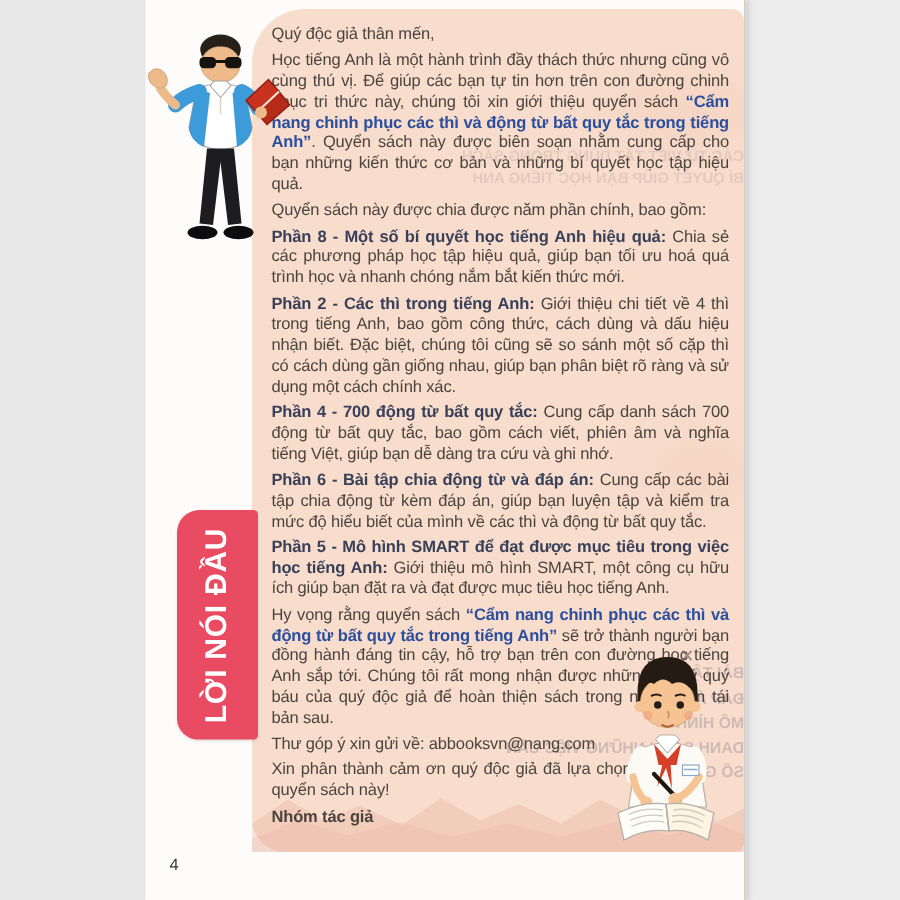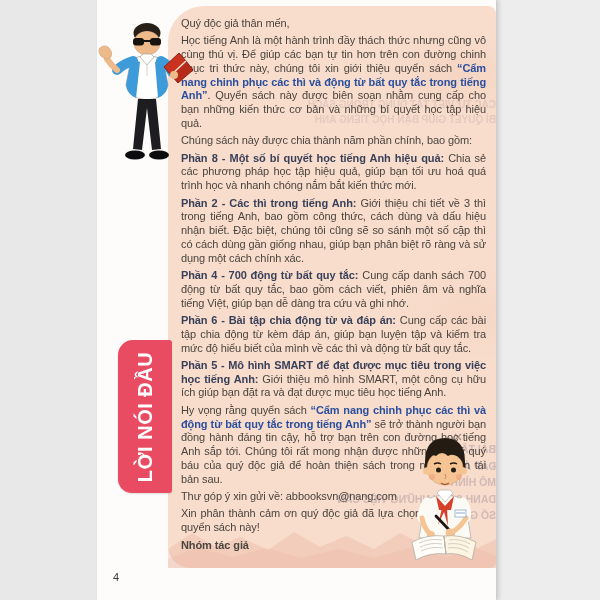--- a/index.html
+++ b/index.html
@@ -77,24 +77,24 @@
   <div>MÔ HÌNH</div>
   <div>DANH SÁCH NHỮNG VIỆC CẦN LÀM</div>
   <div>SỐ GHI</div>
 </div>
 
 <div class="text-col">
   <p>Quý độc giả thân mến,</p>
 
   <p><span>Học tiếng Anh là một hành trình đầy thách thức nhưng cũng vô cùng thú vị. Để giúp các bạn tự tin hơn trên con đường chinh phục tri thức này, chúng tôi xin giới thiệu quyển sách </span><span class="book-title">“Cẩm nang chinh phục các thì và động từ bất quy tắc trong tiếng Anh”</span><span>. Quyển sách này được biên soạn nhằm cung cấp cho bạn những kiến thức cơ bản và những bí quyết học tập hiệu quả.</span></p>
 
-  <p>Chúng sách này được chia thành năm phần chính, bao gồm:</p>
+  <p>Quyển sách này được chia được năm phần chính, bao gồm:</p>
 
   <p><b class="part-label">Phần 8 - Một số bí quyết học tiếng Anh hiệu quả:</b> <span>Chia sẻ các phương pháp học tập hiệu quả, giúp bạn tối ưu hoá quá trình học và nhanh chóng nắm bắt kiến thức mới.</span></p>
-  <p><b class="part-label">Phần 2 - Các thì trong tiếng Anh:</b> <span>Giới thiệu chi tiết về 3 thì trong tiếng Anh, bao gồm công thức, cách dùng và dấu hiệu nhận biết. Đặc biệt, chúng tôi cũng sẽ so sánh một số cặp thì có cách dùng gần giống nhau, giúp bạn phân biệt rõ ràng và sử dụng một cách chính xác.</span></p>
+  <p><b class="part-label">Phần 2 - Các thì trong tiếng Anh:</b> <span>Giới thiệu chi tiết về 4 thì trong tiếng Anh, bao gồm công thức, cách dùng và dấu hiệu nhận biết. Đặc biệt, chúng tôi cũng sẽ so sánh một số cặp thì có cách dùng gần giống nhau, giúp bạn phân biệt rõ ràng và sử dụng một cách chính xác.</span></p>
   <p><b class="part-label">Phần 4 - 700 động từ bất quy tắc:</b> <span>Cung cấp danh sách 700 động từ bất quy tắc, bao gồm cách viết, phiên âm và nghĩa tiếng Việt, giúp bạn dễ dàng tra cứu và ghi nhớ.</span></p>
   <p><b class="part-label">Phần 6 - Bài tập chia động từ và đáp án:</b> <span>Cung cấp các bài tập chia động từ kèm đáp án, giúp bạn luyện tập và kiểm tra mức độ hiểu biết của mình về các thì và động từ bất quy tắc.</span></p>
   <p><b class="part-label">Phần 5 - Mô hình SMART để đạt được mục tiêu trong việc học tiếng Anh:</b> <span>Giới thiệu mô hình SMART, một công cụ hữu ích giúp bạn đặt ra và đạt được mục tiêu học tiếng Anh.</span></p>
 
   <p><span>Hy vọng rằng quyển sách </span><span class="book-title">“Cẩm nang chinh phục các thì và động từ bất quy tắc trong tiếng Anh”</span><span> sẽ trở thành người bạn đồng hành đáng tin cậy, hỗ trợ bạn trên con đường học tiếng Anh sắp tới. Chúng tôi rất mong nhận được những góp ý quý báu của quý độc giả để hoàn thiện sách trong những lần tái bản sau.</span></p>
 
   <p>Thư góp ý xin gửi về: abbooksvn@nang.com</p>
   <p class="thanks">Xin phân thành cảm ơn quý độc giả đã lựa chọn quyển sách này!</p>
   <p class="sig">Nhóm tác giả</p>
 </div>

